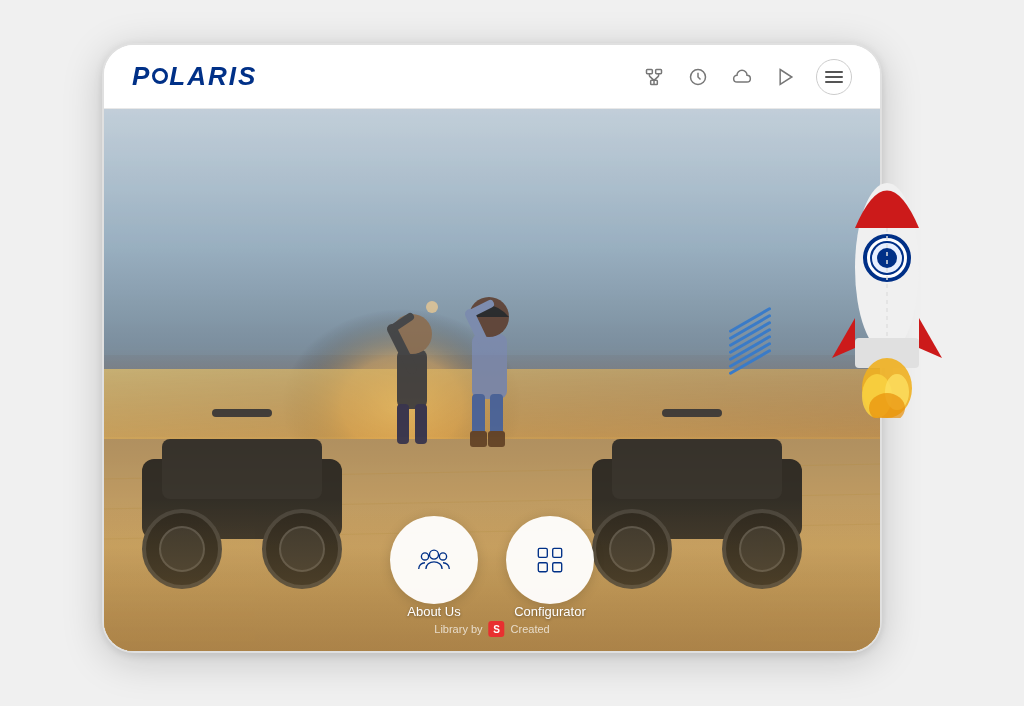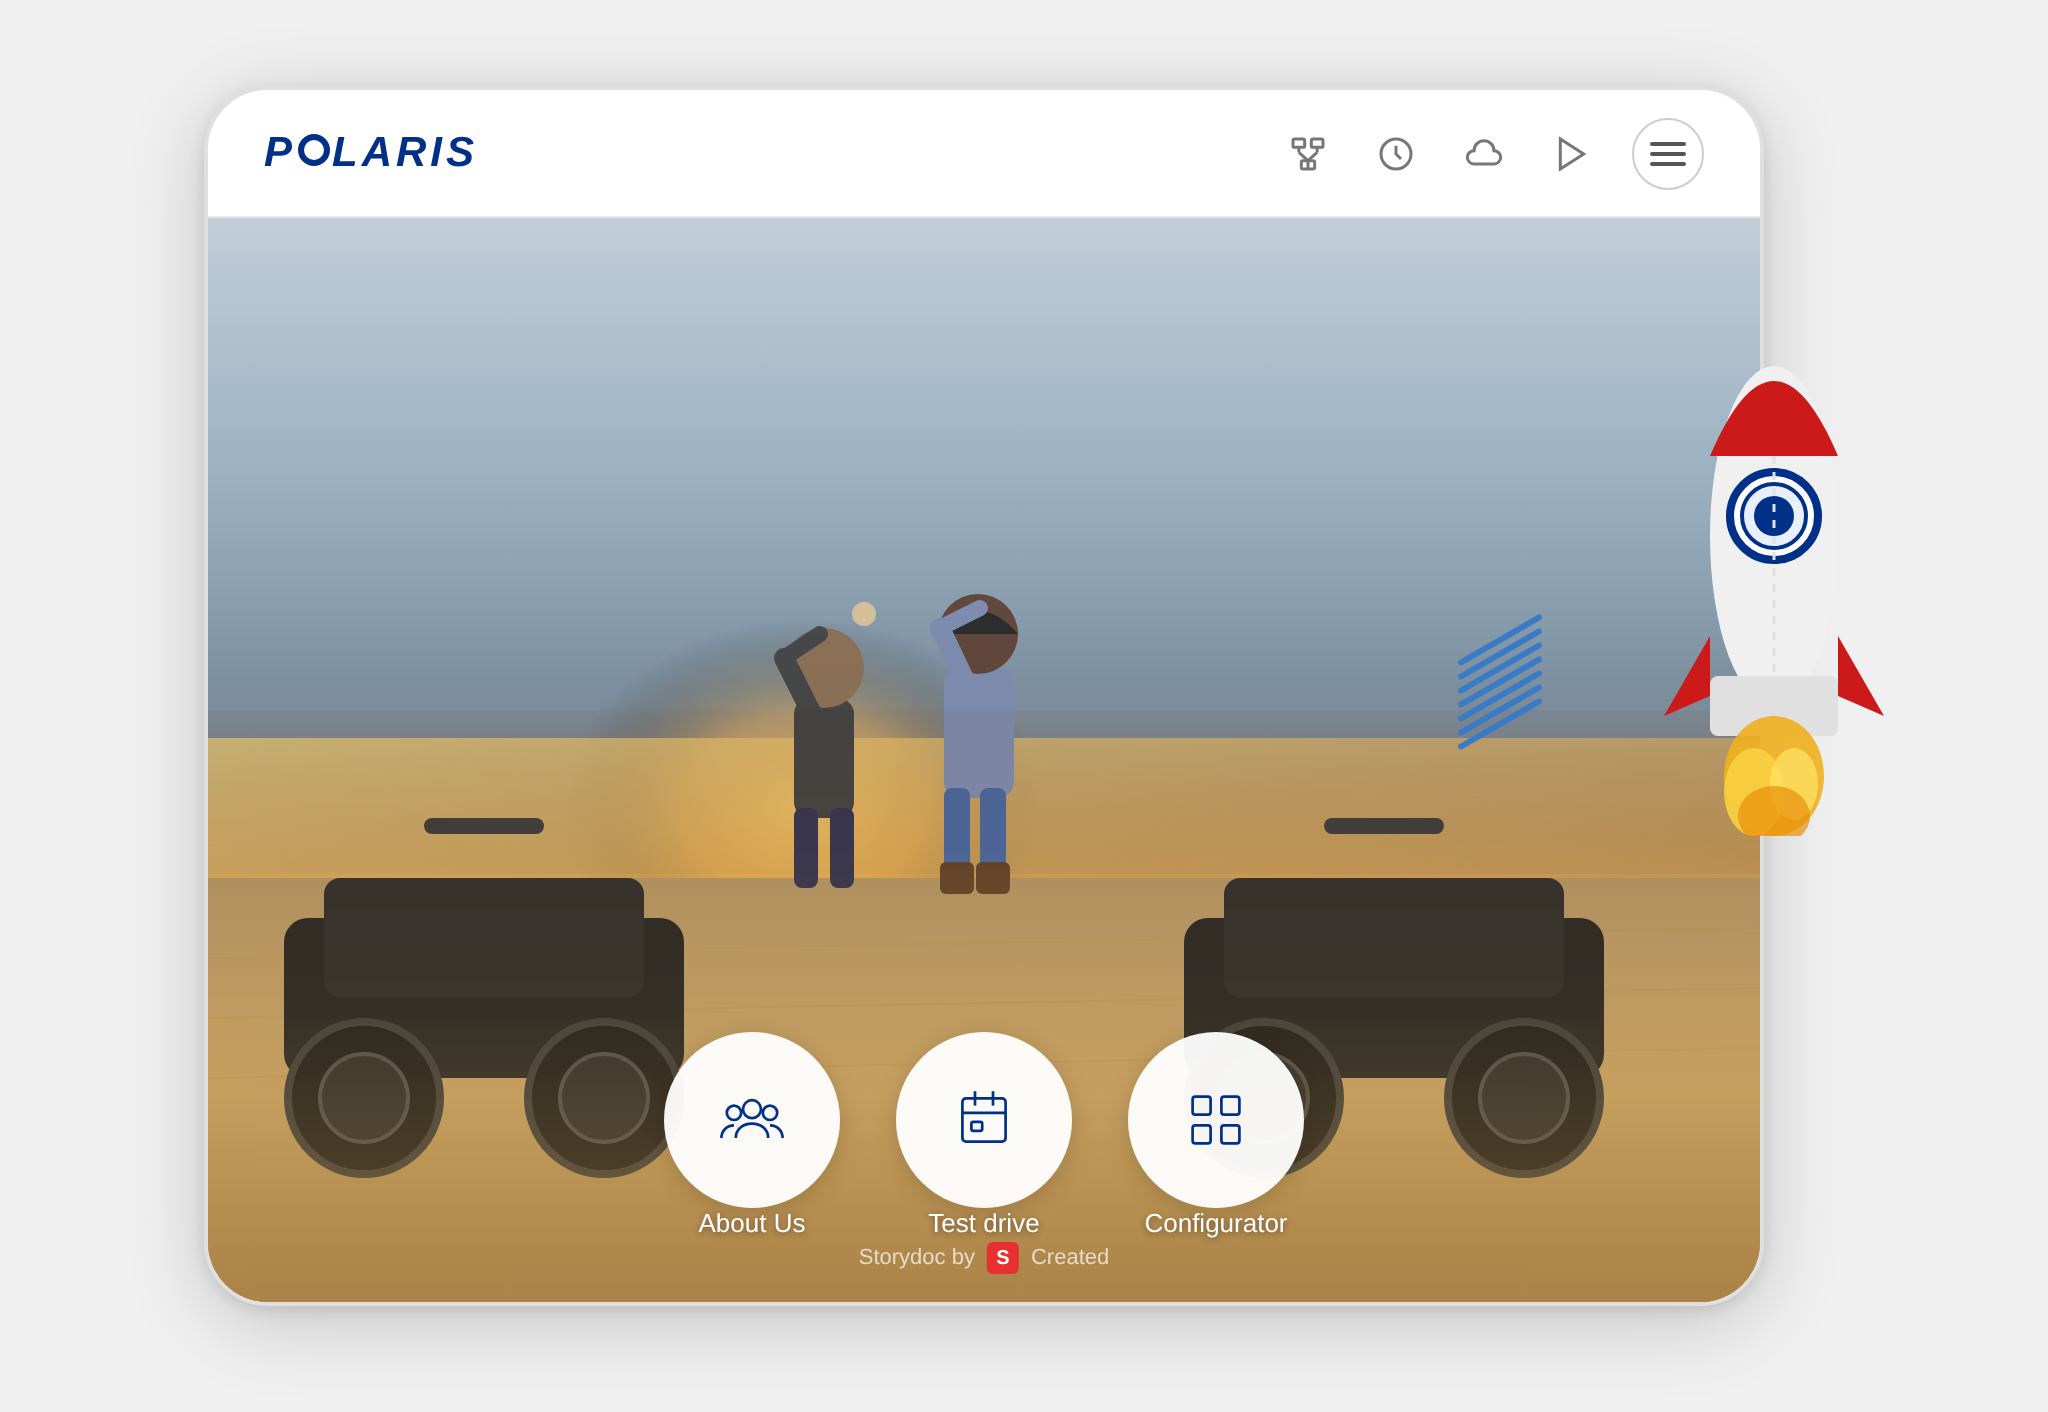--- a/index.html
+++ b/index.html
@@ -227,21 +227,21 @@
     }
   </style>
 </head>
 <body>
 
 <div class="device-wrapper">
   <div class="device-frame">
 
     <div class="app-header">
       <div class="logo">
-        <span style="font-size:21px; font-weight:900; color:#003087; letter-spacing:2px; font-style:italic;">
+        <span style="font-size:26px; font-weight:900; color:#003087; letter-spacing:2px; font-style:italic;">
           P<span style="display:inline-block;width:16px;height:16px;border:3.5px solid #003087;border-radius:50%;margin:0 1px;vertical-align:middle;position:relative;top:-2px;"></span>LARIS
         </span>
       </div>
       <div class="header-icons">
         <div class="header-icon">
           <svg viewBox="0 0 24 24" fill="none" stroke="#777" stroke-width="1.8">
             <rect x="3" y="3" width="7" height="5" rx="1"></rect>
             <rect x="14" y="3" width="7" height="5" rx="1"></rect>
             <rect x="8" y="16" width="8" height="5" rx="1"></rect>
             <path d="M6.5 8v3M17.5 8v3M12 21v-5M6.5 11 l5.5 5M17.5 11 l-5.5 5"></path>
@@ -383,50 +383,38 @@
               <path d="M3 30c0-4 3-7 7-7"></path>
               <circle cx="30" cy="16" r="4"></circle>
               <path d="M37 30c0-4-3-7-7-7"></path>
             </svg>
           </div>
           <span class="circle-label">About Us</span>
         </div>
 
 
 
-        <div class="menu-circle">
-          <div class="circle-btn">
-            <svg viewBox="0 0 40 40" fill="none" stroke="#003087" stroke-width="1.5">
-              <rect x="8" y="8" width="24" height="24" rx="2"></rect>
-              <line x1="8" y1="16" x2="32" y2="16"></line>
-              <line x1="15" y1="4" x2="15" y2="12"></line>
-              <line x1="25" y1="4" x2="25" y2="12"></line>
-              <rect x="13" y="21" width="6" height="5" rx="1"></rect>
-            </svg>
-          </div>
-          <span class="circle-label">Test drive</span>
-        </div>
 
         <div class="menu-circle">
           <div class="circle-btn">
             <svg viewBox="0 0 40 40" fill="none" stroke="#003087" stroke-width="1.5">
               <rect x="7" y="7" width="10" height="10" rx="1.5"></rect>
               <rect x="23" y="7" width="10" height="10" rx="1.5"></rect>
               <rect x="7" y="23" width="10" height="10" rx="1.5"></rect>
               <rect x="23" y="23" width="10" height="10" rx="1.5"></rect>
             </svg>
           </div>
           <span class="circle-label">Configurator</span>
         </div>
 
 
       </div>
 
       <div class="watermark">
-        <span>Storydoc by</span>
+        <span>Library by</span>
         <div class="storydoc-s">S</div>
         <span>Created</span>
       </div>
     </div>
   </div>
 
   <div class="diagonal-lines">
     <div class="diag-line"></div>
     <div class="diag-line"></div>
     <div class="diag-line"></div>

